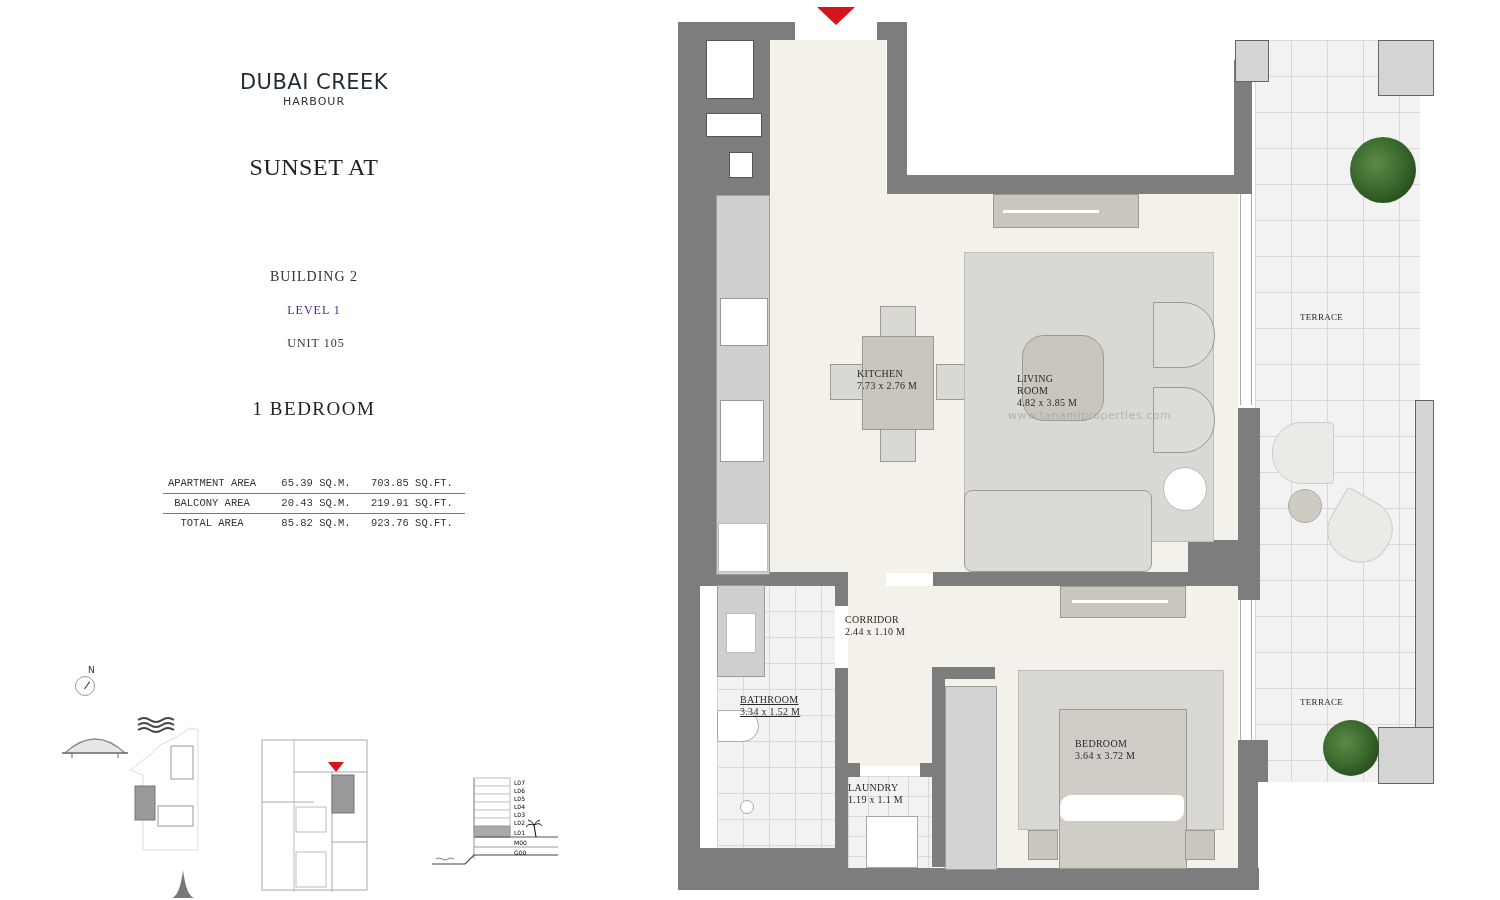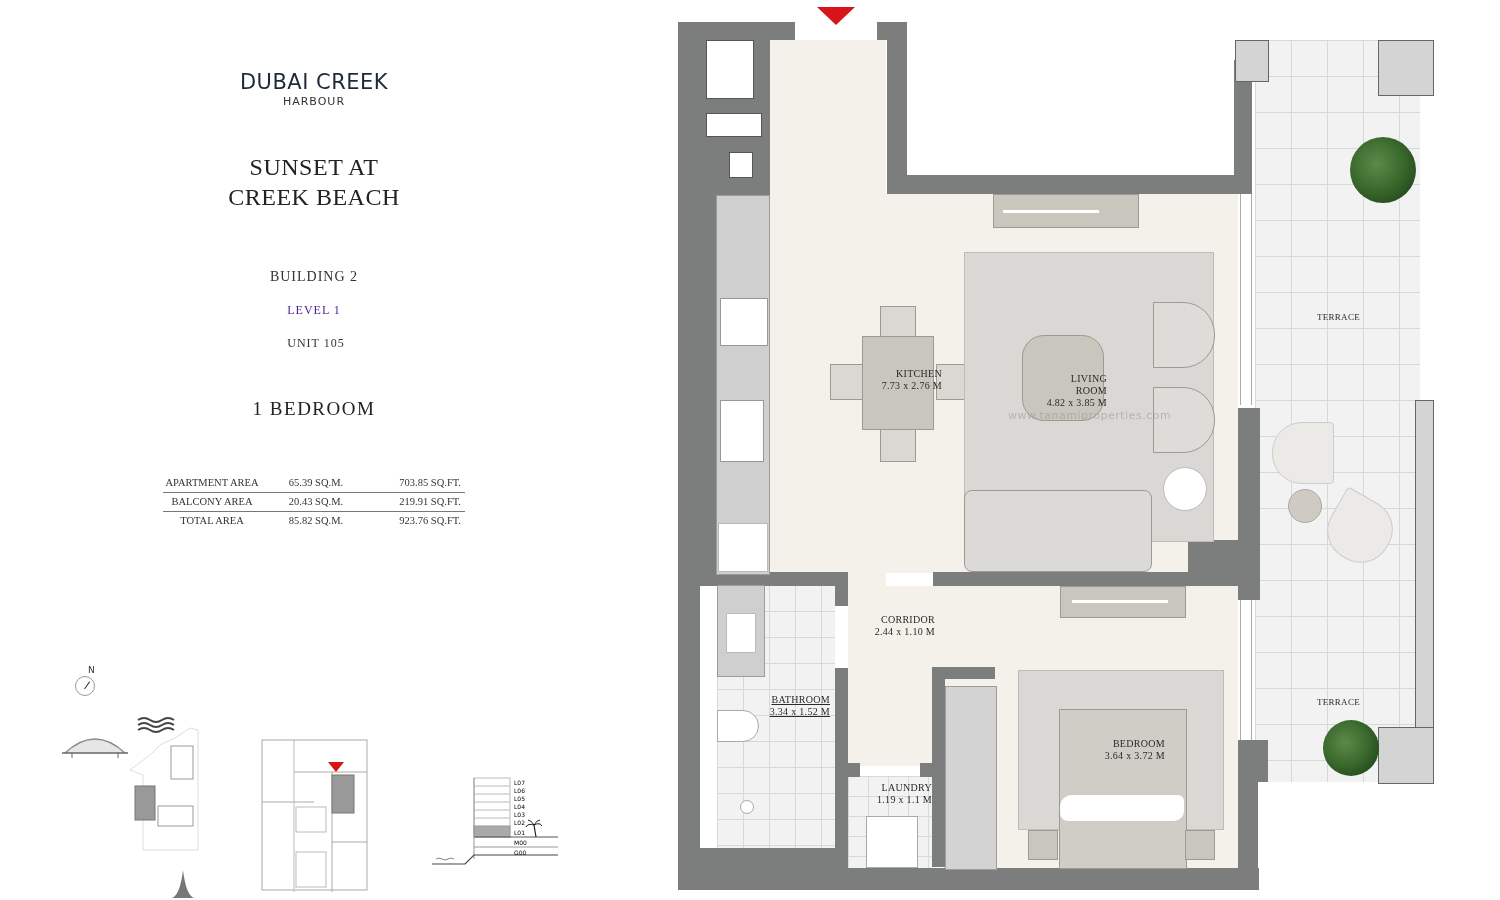--- a/index.html
+++ b/index.html
@@ -15,57 +15,56 @@
   
   .brand-main { left: 200px; top: 70px; width: 228px; font-size: 21px; letter-spacing: 0.5px; color: #1e2a36; font-family: "DejaVu Sans", sans-serif; font-weight: 400; }
   .brand-sub { left: 200px; top: 95px; width: 228px; font-size: 11px; letter-spacing: 1px; color: #333; font-family: "DejaVu Sans", sans-serif; }
   .project { left: 180px; top: 152px; width: 268px; font-size: 24px; line-height: 30px; letter-spacing: 0.5px; color: #222; }
   .bld { left: 214px; top: 269px; width: 200px; font-size: 14px; letter-spacing: 1px; color: #333; }
   .lvl { left: 214px; top: 303px; width: 200px; font-size: 12px; letter-spacing: 1px; color: #4c1d95; }
   .unit { left: 216px; top: 336px; width: 200px; font-size: 12px; letter-spacing: 1px; color: #333; }
   .beds { left: 214px; top: 398px; width: 200px; font-size: 19px; letter-spacing: 1.5px; color: #222; }
 
   .area-table { left: 163px; top: 474px; width: 302px; border-collapse: collapse; font-size: 10.5px; color: #333; }
-  .area-table td { padding: 3px 0 4px 0; }
+  .area-table td { padding: 3px 0 4px 0; font-family: Liberation Mono, monospace; }
   .area-table tr + tr td { border-top: 1px solid #777; }
   .area-table td:nth-child(1) { width: 98px; text-align: center; }
   .area-table td:nth-child(2) { width: 110px; text-align: center; }
-  .area-table td:nth-child(3) { text-align: right; padding-right: 4px; }
+  .area-table td:nth-child(3) { text-align: left; padding-right: 4px; }
 
   
   .compass { left: 75px; top: 676px; width: 18px; height: 18px; border: 1px solid #999; border-radius: 50%; }
   .compass-n { left: 88px; top: 665px; font-size: 9px; font-family: "DejaVu Sans", sans-serif; color: #333; }
   .mini-lbl { font-size: 6px; font-family: "DejaVu Sans", sans-serif; color: #555; }
 
   
   .wall { background: #7c7e7d; position: absolute; }
   .floor { background: #f4f1ea; position: absolute; }
   .tile { background: #f2f2f2; position: absolute;
     background-image: linear-gradient(#d8d8d8 1px, transparent 1px), linear-gradient(90deg, #d8d8d8 1px, transparent 1px);
     background-size: 36px 36px; }
   .rug { position: absolute; background: #d9d8d5; border: 1px solid #bdbcb8; }
   .furn { position: absolute; background: #c9c6bd; border: 1px solid #9d9a92; }
   .counter { position: absolute; background: #cfcfcf; border: 1px solid #9c9c9c; }
   .shaft { position: absolute; background: #fff; border: 1px solid #555; }
-  .room-label { position: absolute; font-size: 10px; line-height: 12px; text-align: right; color: #2a2a2a; letter-spacing: 0.3px; }
+  .room-label { position: absolute; font-size: 10px; line-height: 12px; text-align: left; color: #2a2a2a; letter-spacing: 0.3px; }
   .watermark { position: absolute; font-size: 11px; color: rgba(150,150,150,0.55); font-family: "DejaVu Sans", sans-serif; letter-spacing: 0.5px; }
   .plant { position: absolute; border-radius: 50%;
     background: radial-gradient(circle at 40% 40%, #5d8a4a 0%, #3c6b2e 45%, #244a1c 80%, #1d3d17 100%); }
   .window { position: absolute; background: #fff; border-left: 1px solid #aaa; border-right: 1px solid #aaa; }
   .pillar { position: absolute; background: #d4d4d4; border: 1px solid #666; }
 </style>
 </head>
 <body>
 
 <div class="abs brand-main center">DUBAI CREEK</div>
 <div class="abs brand-sub center">HARBOUR</div>
 
 <div class="abs project center">
   <div>SUNSET AT</div>
-  <div>CREEK BEACH</div>
 </div>
 
 <div class="abs bld center">BUILDING 2</div>
 <div class="abs lvl center">LEVEL 1</div>
 <div class="abs unit center">UNIT 105</div>
 <div class="abs beds center">1 BEDROOM</div>
 
 <table class="abs area-table">
   <tbody>
       <tr>

